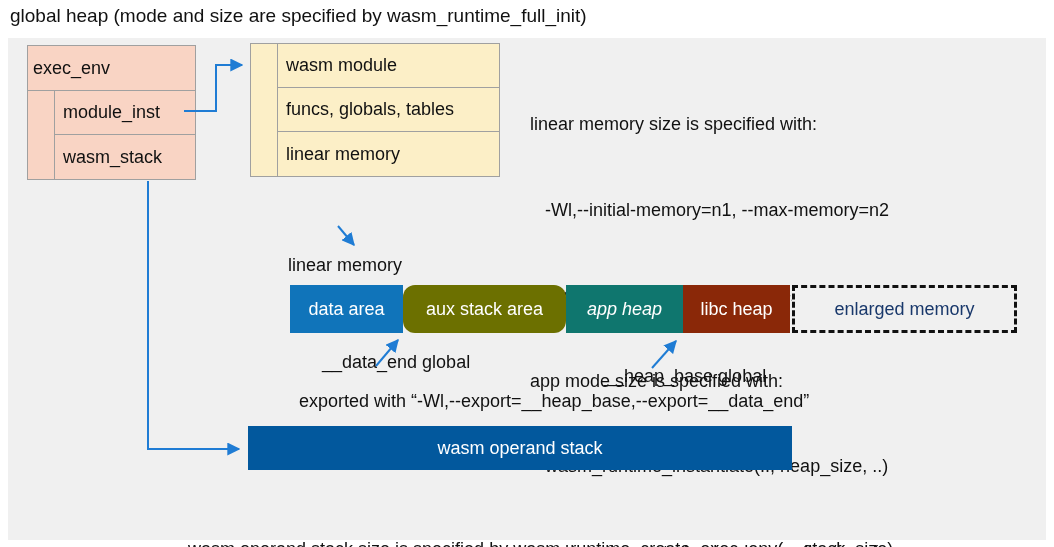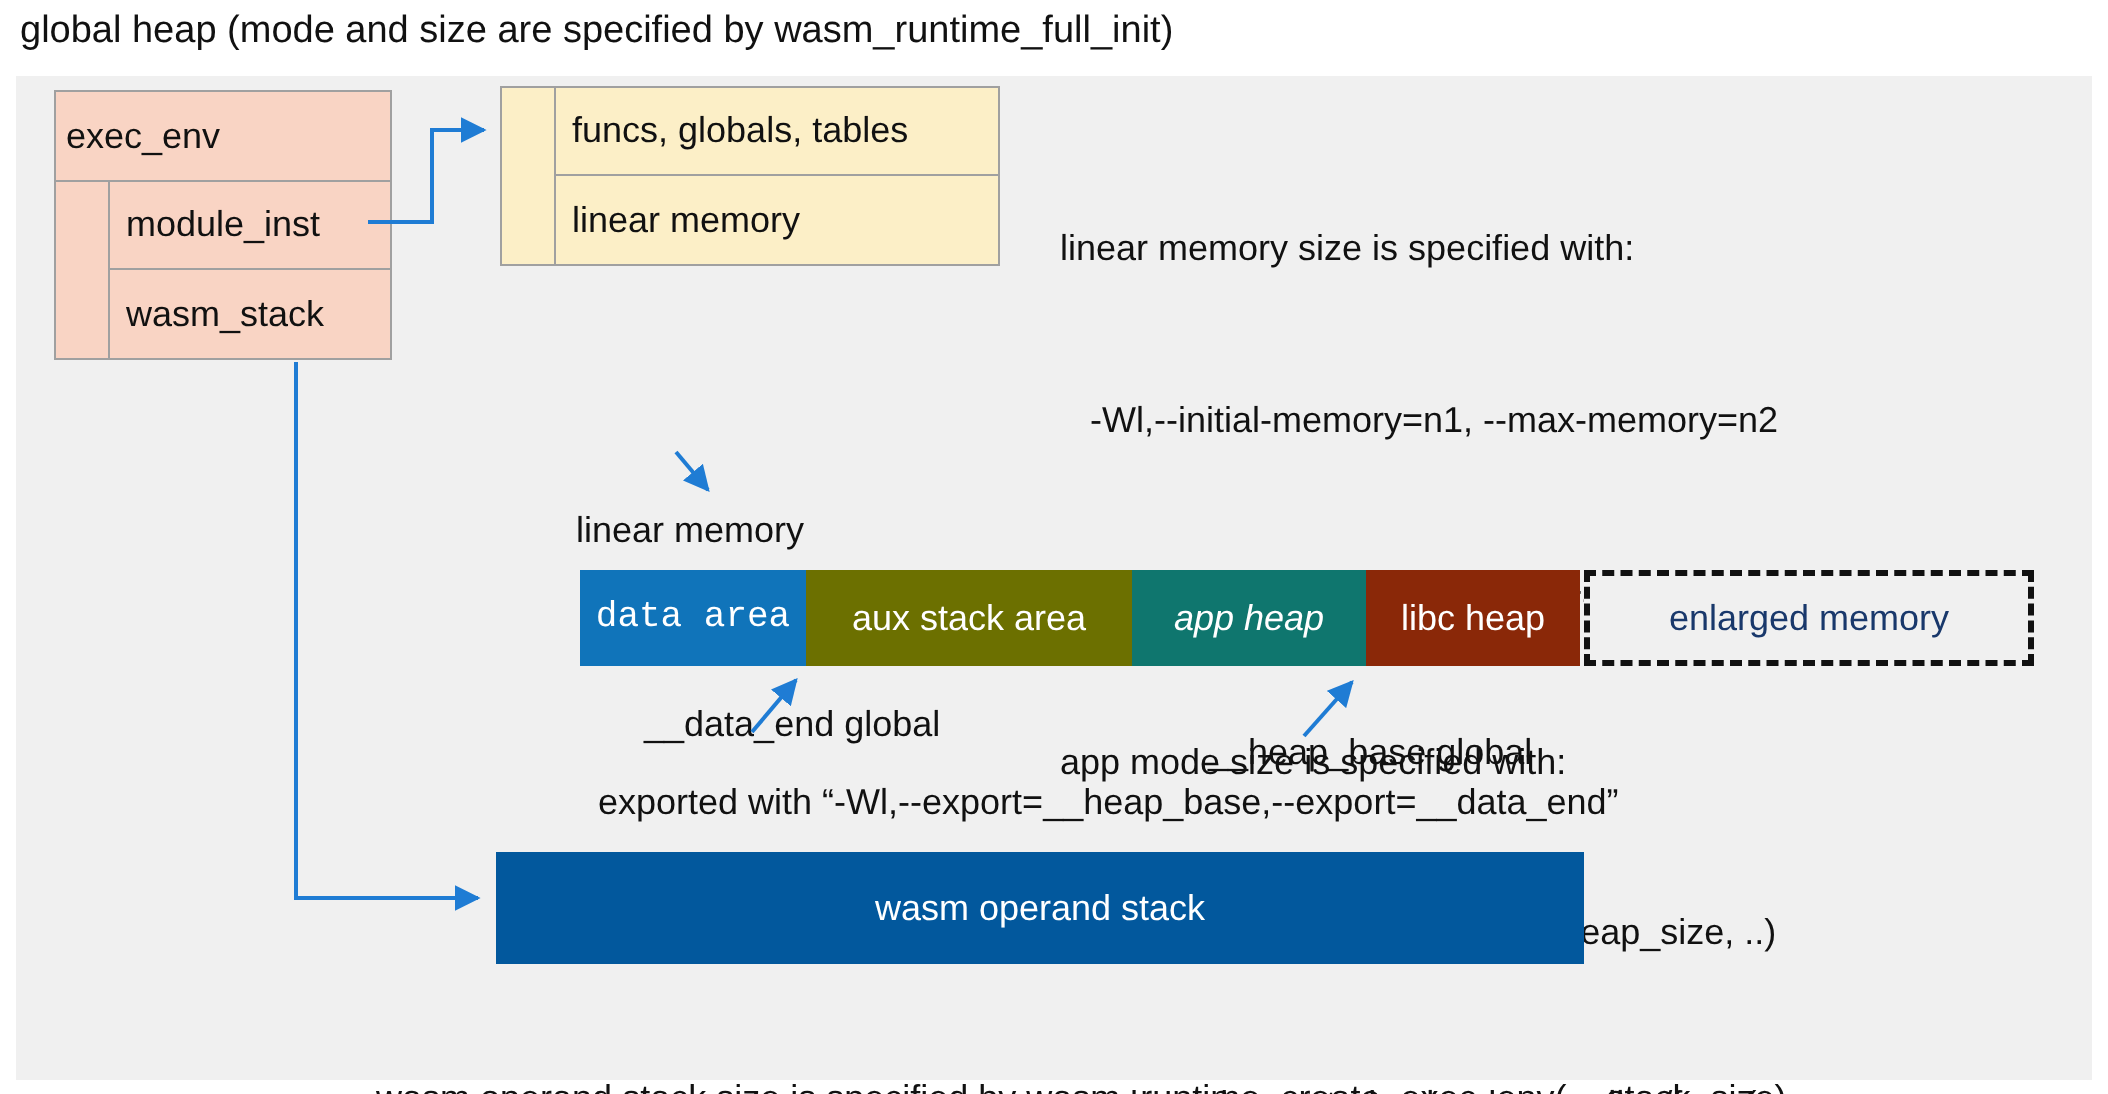--- a/index.html
+++ b/index.html
@@ -14,31 +14,31 @@
             display:flex;align-items:center;padding-left:8px;box-sizing:border-box;}
   .box .row.last{border-bottom:none;}
   .box.exec{left:27px;top:45px;width:169px;}
   .box.inst{left:250px;top:43px;width:250px;background:#fcefc7;}
 
   .notes{position:absolute;left:530px;top:53px;font-size:18px;line-height:28.5px;white-space:pre;}
   .lm-label{position:absolute;left:288px;top:255px;font-size:18px;}
 
   .bar{position:absolute;left:290px;top:285px;height:48px;display:flex;}
   .seg{display:flex;align-items:center;justify-content:center;color:#fff;font-size:18px;white-space:nowrap;}
-  .seg0{width:113px;font-family:Liberation Mono, monospace;} .seg1{width:163px;} .seg2{width:117px;} .seg3{width:107px;}
+  .seg0{width:113px;} .seg1{width:163px;border-radius:12px;} .seg2{width:117px;} .seg3{width:107px;}
   .enlarged{position:absolute;left:792px;top:285px;width:225px;height:48px;box-sizing:border-box;
             border:3px dashed #111;background:#f0f0f0;display:flex;align-items:center;justify-content:center;
             font-size:18px;white-space:nowrap;}
 
   .ann{position:absolute;font-size:18px;white-space:pre;}
   .ann.data-end{left:322px;top:352px;}
   .ann.heap-base{left:604px;top:366px;}
   .ann.exported{left:299px;top:391px;}
 
-  .opstack{position:absolute;left:248px;top:426px;width:544px;height:56px;display:flex;
+  .opstack{position:absolute;left:248px;top:426px;width:544px;height:44px;display:flex;
            align-items:center;justify-content:center;color:#fff;font-size:18px;}
 
   .footer{position:absolute;left:188px;top:482px;font-size:18px;line-height:27px;white-space:pre;}
 
   svg.overlay{position:absolute;left:0;top:0;width:1054px;height:547px;pointer-events:none;}
 </style>
 </head>
 <body>
 
 <div class="canvas">
@@ -46,20 +46,21 @@
   <div class="title">global heap (mode and size are specified by wasm_runtime_full_init)</div>
   <div class="panel"></div>
 
   <div class="box exec">
     <div class="hdr">exec_env</div>
     <div class="row">module_inst</div>
     <div class="row last">wasm_stack</div>
   </div>
 
   <div class="box inst">
+    <div class="row">wasm module</div>
     <div class="row">funcs, globals, tables</div>
     <div class="row last">linear memory</div>
   </div>
 
   <div class="notes">
     <div>linear memory size is specified with:</div>
     <div>   -Wl,--initial-memory=n1, --max-memory=n2</div>
     <div>aux stack size is specified with “-z stack-size=n”</div>
     <div>app mode size is specified with:</div>
     <div>   wasm_runtime_instantiate(.., heap_size, ..)</div>

